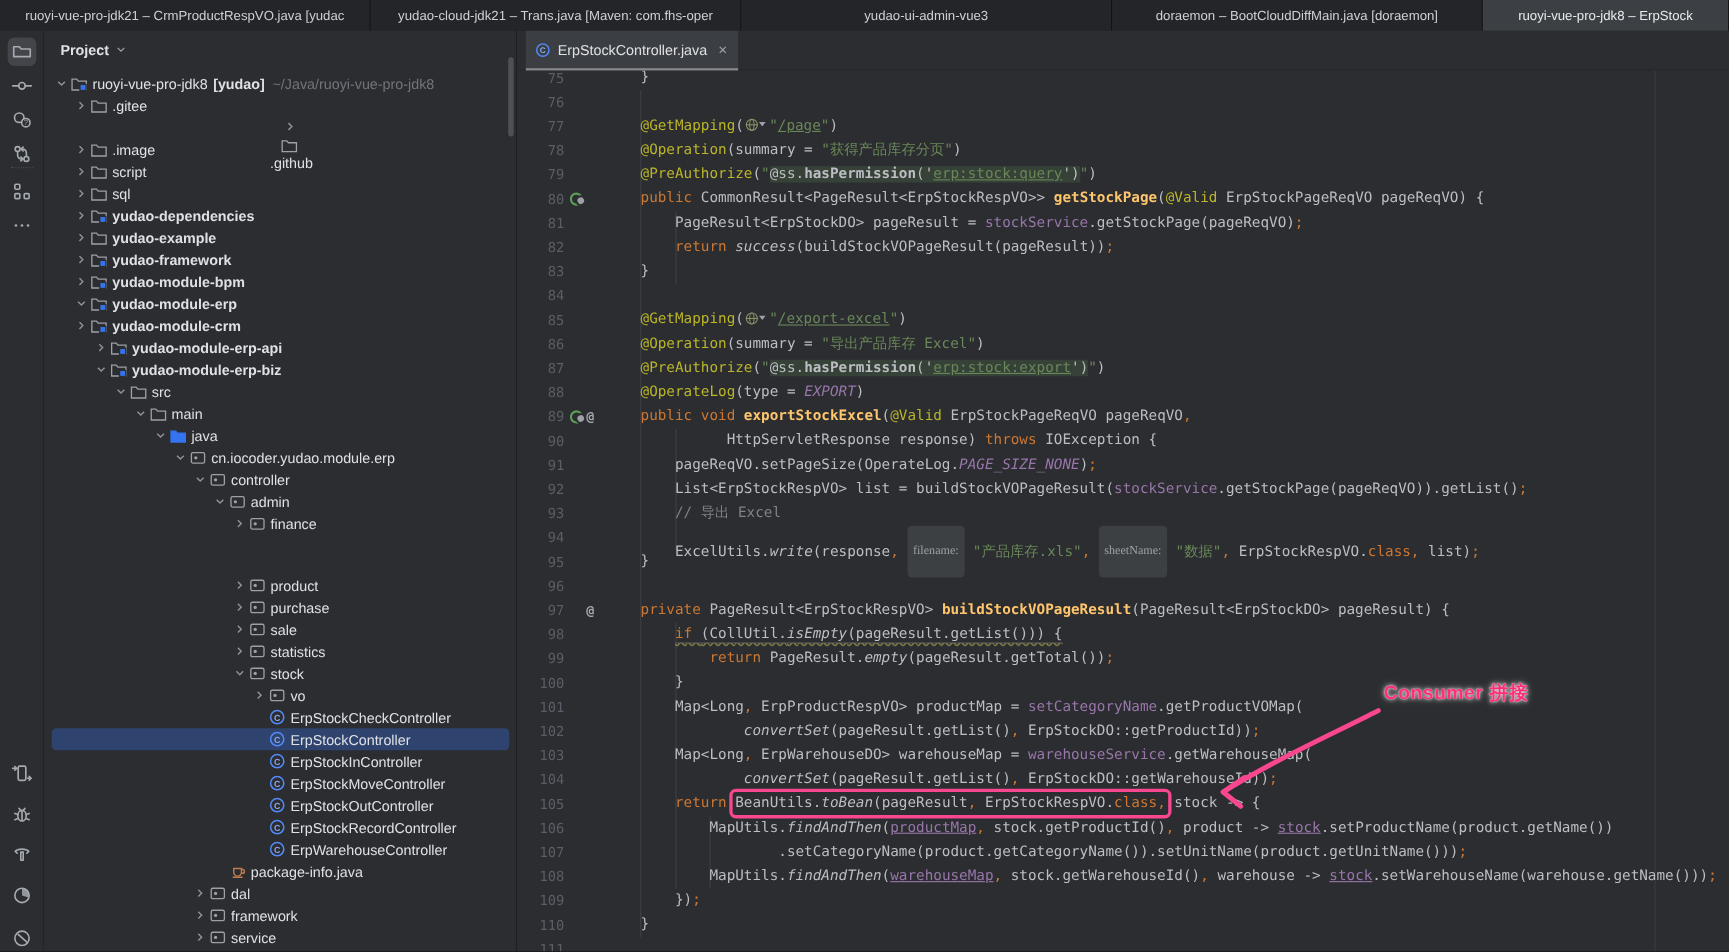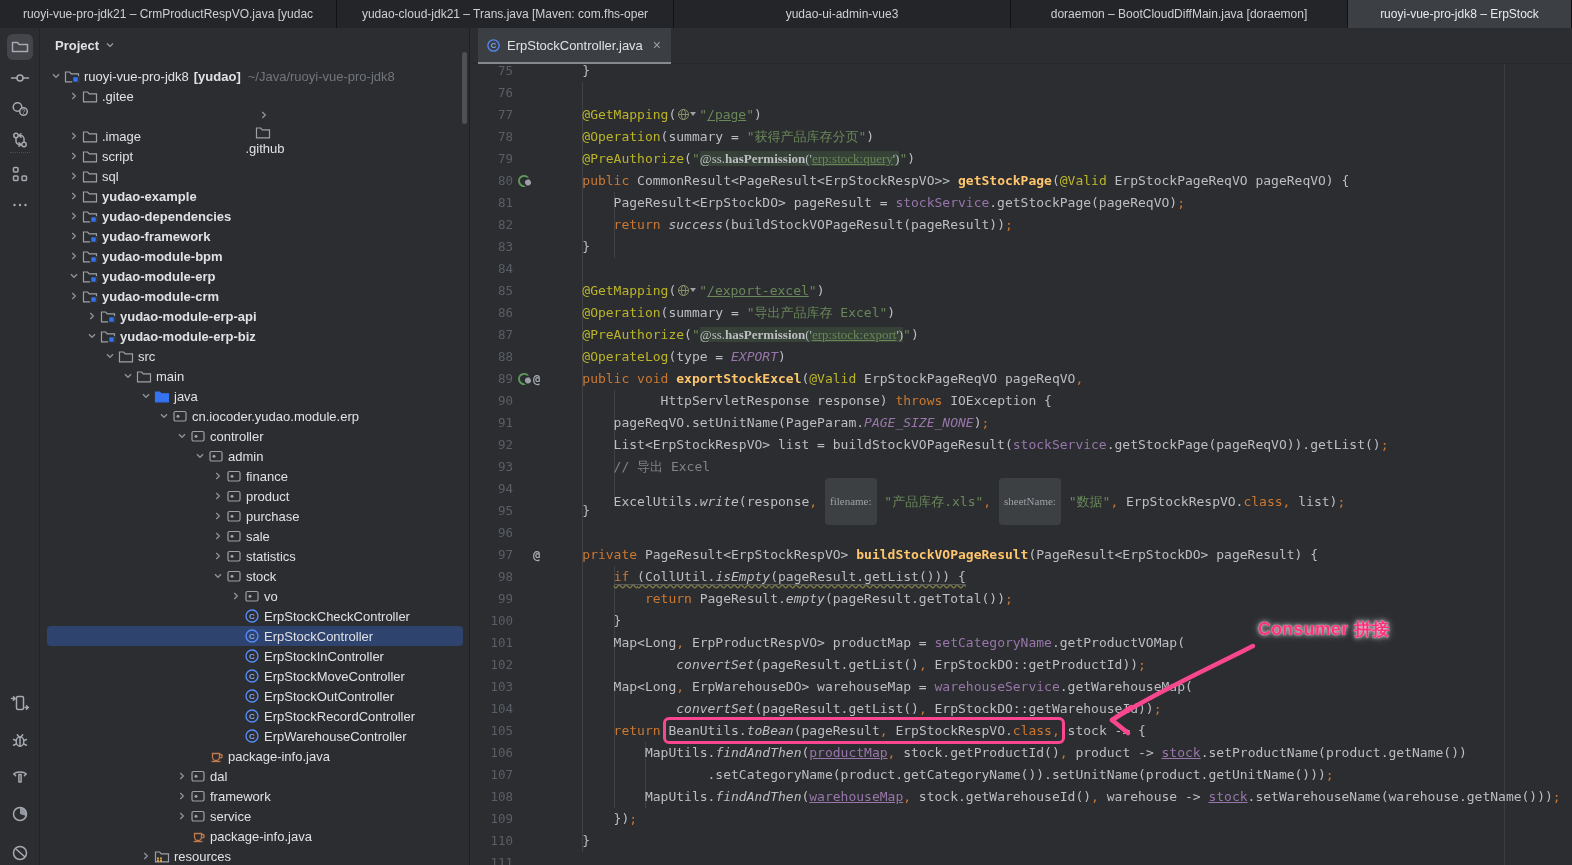--- a/index.html
+++ b/index.html
@@ -59,21 +59,21 @@
        vertical-align:top;}
   .ct{white-space:pre;}
   .d{color:#BCBEC4}.k{color:#CC7832}.a{color:#BBB529}.s{color:#6A8759}.c{color:#7F8287}
   .su{color:#6A8759;text-decoration:underline;}
   .f{color:#9876AA}.fu{color:#9876AA;text-decoration:underline;}
   .ci{color:#9876AA;font-style:italic;}
   .m{color:#FFC66D;font-weight:600;}
   .it{color:#BCBEC4;font-style:italic;}
   .p{color:#CC7832}
   .b{font-weight:700;}
-  .hl{background:rgba(98,150,85,.20);font-family:Liberation Serif, serif;}
+  .hl{background:rgba(98,150,85,.20);}
   .w{text-decoration:underline wavy #7E7A45;text-underline-offset:3px;border-bottom:1px solid #55585C;}
   .chip{display:inline-block;background:#3D4043;color:#9CA0A7;border-radius:4px;padding:16px 5px;
         font-family:Liberation Serif, serif;font-size:11px;line-height:15px;vertical-align:1px;}
   .globe{display:inline-block;width:11px;height:11px;border:1px solid #8A9166;border-radius:50%;
          position:relative;vertical-align:-1px;margin:0 1px 0 2px;}
   .globe::before{content:"";position:absolute;left:-1px;right:-1px;top:4px;border-top:1px solid #8A9166;}
   .globe::after{content:"";position:absolute;left:2px;right:2px;top:-1px;bottom:-1px;
                 border:1px solid #8A9166;border-radius:50%;}
   .gv{display:inline-block;width:0;height:0;border-left:3px solid transparent;
       border-right:3px solid transparent;border-top:4px solid #9DA0A6;margin:0 3px 1px 0;vertical-align:2px;}
@@ -274,120 +274,120 @@
         </div>
         <div class="trow" style="padding-left: 18px;">
           <span class="tchev">
             <svg width="14" height="14" viewBox="0 0 16 16">
               <polyline points="6,4.5 9.5,8 6,11.5" stroke="#8E939B" stroke-width="1.5" fill="none"></polyline>
             </svg>
           </span>
           <span class="tico">
             <svg width="16" height="16" viewBox="0 0 16 16">
               <path d="M1.5 4h4.2l1.5 1.8H14.5v8H1.5z" stroke="#9DA0A6" fill="none" stroke-width="1.2"></path>
+              <rect x="8.7" y="8.7" width="5.6" height="5.6" fill="#3574F0" stroke="#2B2D30" stroke-width="1.2"></rect>
+            </svg>
+          </span>
+          <span class="tlbl bold">yudao-dependencies</span>
+        </div>
+        <div class="trow" style="padding-left: 18px;">
+          <span class="tchev">
+            <svg width="14" height="14" viewBox="0 0 16 16">
+              <polyline points="6,4.5 9.5,8 6,11.5" stroke="#8E939B" stroke-width="1.5" fill="none"></polyline>
+            </svg>
+          </span>
+          <span class="tico">
+            <svg width="16" height="16" viewBox="0 0 16 16">
+              <path d="M1.5 4h4.2l1.5 1.8H14.5v8H1.5z" stroke="#9DA0A6" fill="none" stroke-width="1.2"></path>
             </svg>
           </span>
           <span class="tlbl bold">yudao-example</span>
         </div>
         <div class="trow" style="padding-left: 18px;">
           <span class="tchev">
             <svg width="14" height="14" viewBox="0 0 16 16">
               <polyline points="6,4.5 9.5,8 6,11.5" stroke="#8E939B" stroke-width="1.5" fill="none"></polyline>
             </svg>
           </span>
           <span class="tico">
             <svg width="16" height="16" viewBox="0 0 16 16">
               <path d="M1.5 4h4.2l1.5 1.8H14.5v8H1.5z" stroke="#9DA0A6" fill="none" stroke-width="1.2"></path>
               <rect x="8.7" y="8.7" width="5.6" height="5.6" fill="#3574F0" stroke="#2B2D30" stroke-width="1.2"></rect>
             </svg>
           </span>
-          <span class="tlbl bold">yudao-dependencies</span>
+          <span class="tlbl bold">yudao-framework</span>
         </div>
         <div class="trow" style="padding-left: 18px;">
           <span class="tchev">
             <svg width="14" height="14" viewBox="0 0 16 16">
               <polyline points="6,4.5 9.5,8 6,11.5" stroke="#8E939B" stroke-width="1.5" fill="none"></polyline>
             </svg>
           </span>
           <span class="tico">
             <svg width="16" height="16" viewBox="0 0 16 16">
               <path d="M1.5 4h4.2l1.5 1.8H14.5v8H1.5z" stroke="#9DA0A6" fill="none" stroke-width="1.2"></path>
               <rect x="8.7" y="8.7" width="5.6" height="5.6" fill="#3574F0" stroke="#2B2D30" stroke-width="1.2"></rect>
             </svg>
           </span>
-          <span class="tlbl bold">yudao-framework</span>
-        </div>
-        <div class="trow" style="padding-left: 18px;">
-          <span class="tchev">
-            <svg width="14" height="14" viewBox="0 0 16 16">
-              <polyline points="6,4.5 9.5,8 6,11.5" stroke="#8E939B" stroke-width="1.5" fill="none"></polyline>
+          <span class="tlbl bold">yudao-module-bpm</span>
+        </div>
+        <div class="trow" style="padding-left: 18px;">
+          <span class="tchev">
+            <svg width="14" height="14" viewBox="0 0 16 16">
+              <polyline points="4.5,6 8,9.5 11.5,6" stroke="#8E939B" stroke-width="1.5" fill="none"></polyline>
             </svg>
           </span>
           <span class="tico">
             <svg width="16" height="16" viewBox="0 0 16 16">
               <path d="M1.5 4h4.2l1.5 1.8H14.5v8H1.5z" stroke="#9DA0A6" fill="none" stroke-width="1.2"></path>
               <rect x="8.7" y="8.7" width="5.6" height="5.6" fill="#3574F0" stroke="#2B2D30" stroke-width="1.2"></rect>
             </svg>
           </span>
-          <span class="tlbl bold">yudao-module-bpm</span>
-        </div>
-        <div class="trow" style="padding-left: 18px;">
-          <span class="tchev">
-            <svg width="14" height="14" viewBox="0 0 16 16">
-              <polyline points="4.5,6 8,9.5 11.5,6" stroke="#8E939B" stroke-width="1.5" fill="none"></polyline>
+          <span class="tlbl bold">yudao-module-erp</span>
+        </div>
+        <div class="trow" style="padding-left: 18px;">
+          <span class="tchev">
+            <svg width="14" height="14" viewBox="0 0 16 16">
+              <polyline points="6,4.5 9.5,8 6,11.5" stroke="#8E939B" stroke-width="1.5" fill="none"></polyline>
             </svg>
           </span>
           <span class="tico">
             <svg width="16" height="16" viewBox="0 0 16 16">
               <path d="M1.5 4h4.2l1.5 1.8H14.5v8H1.5z" stroke="#9DA0A6" fill="none" stroke-width="1.2"></path>
               <rect x="8.7" y="8.7" width="5.6" height="5.6" fill="#3574F0" stroke="#2B2D30" stroke-width="1.2"></rect>
             </svg>
           </span>
-          <span class="tlbl bold">yudao-module-erp</span>
-        </div>
-        <div class="trow" style="padding-left: 18px;">
+          <span class="tlbl bold">yudao-module-crm</span>
+        </div>
+        <div class="trow" style="padding-left: 36px;">
           <span class="tchev">
             <svg width="14" height="14" viewBox="0 0 16 16">
               <polyline points="6,4.5 9.5,8 6,11.5" stroke="#8E939B" stroke-width="1.5" fill="none"></polyline>
             </svg>
           </span>
           <span class="tico">
             <svg width="16" height="16" viewBox="0 0 16 16">
               <path d="M1.5 4h4.2l1.5 1.8H14.5v8H1.5z" stroke="#9DA0A6" fill="none" stroke-width="1.2"></path>
               <rect x="8.7" y="8.7" width="5.6" height="5.6" fill="#3574F0" stroke="#2B2D30" stroke-width="1.2"></rect>
             </svg>
           </span>
-          <span class="tlbl bold">yudao-module-crm</span>
+          <span class="tlbl bold">yudao-module-erp-api</span>
         </div>
         <div class="trow" style="padding-left: 36px;">
           <span class="tchev">
             <svg width="14" height="14" viewBox="0 0 16 16">
-              <polyline points="6,4.5 9.5,8 6,11.5" stroke="#8E939B" stroke-width="1.5" fill="none"></polyline>
+              <polyline points="4.5,6 8,9.5 11.5,6" stroke="#8E939B" stroke-width="1.5" fill="none"></polyline>
             </svg>
           </span>
           <span class="tico">
             <svg width="16" height="16" viewBox="0 0 16 16">
               <path d="M1.5 4h4.2l1.5 1.8H14.5v8H1.5z" stroke="#9DA0A6" fill="none" stroke-width="1.2"></path>
               <rect x="8.7" y="8.7" width="5.6" height="5.6" fill="#3574F0" stroke="#2B2D30" stroke-width="1.2"></rect>
             </svg>
           </span>
-          <span class="tlbl bold">yudao-module-erp-api</span>
-        </div>
-        <div class="trow" style="padding-left: 36px;">
-          <span class="tchev">
-            <svg width="14" height="14" viewBox="0 0 16 16">
-              <polyline points="4.5,6 8,9.5 11.5,6" stroke="#8E939B" stroke-width="1.5" fill="none"></polyline>
-            </svg>
-          </span>
-          <span class="tico">
-            <svg width="16" height="16" viewBox="0 0 16 16">
-              <path d="M1.5 4h4.2l1.5 1.8H14.5v8H1.5z" stroke="#9DA0A6" fill="none" stroke-width="1.2"></path>
-              <rect x="8.7" y="8.7" width="5.6" height="5.6" fill="#3574F0" stroke="#2B2D30" stroke-width="1.2"></rect>
-            </svg>
-          </span>
           <span class="tlbl bold">yudao-module-erp-biz</span>
         </div>
         <div class="trow" style="padding-left: 54px;">
           <span class="tchev">
             <svg width="14" height="14" viewBox="0 0 16 16">
               <polyline points="4.5,6 8,9.5 11.5,6" stroke="#8E939B" stroke-width="1.5" fill="none"></polyline>
             </svg>
           </span>
           <span class="tico">
             <svg width="16" height="16" viewBox="0 0 16 16">
@@ -471,21 +471,21 @@
             </svg>
           </span>
           <span class="tico">
             <svg width="16" height="16" viewBox="0 0 16 16">
               <rect x="2" y="3.5" width="12" height="9.5" rx="1.5" stroke="#9DA0A6" fill="none" stroke-width="1.2"></rect>
               <circle cx="6" cy="8.2" r="1.5" fill="#9DA0A6"></circle>
             </svg>
           </span>
           <span class="tlbl">finance</span>
         </div>
-        <div class="trow" style="padding-left: 162px;">
+        <div class="trow" style="padding-left: 162px; margin-top: 36px;">
           <span class="tchev">
             <svg width="14" height="14" viewBox="0 0 16 16">
               <polyline points="6,4.5 9.5,8 6,11.5" stroke="#8E939B" stroke-width="1.5" fill="none"></polyline>
             </svg>
           </span>
           <span class="tico">
             <svg width="16" height="16" viewBox="0 0 16 16">
               <rect x="2" y="3.5" width="12" height="9.5" rx="1.5" stroke="#9DA0A6" fill="none" stroke-width="1.2"></rect>
               <circle cx="6" cy="8.2" r="1.5" fill="#9DA0A6"></circle>
             </svg>
@@ -745,21 +745,21 @@
           <div class="cl"><span class="lnum">81</span><span class="gic"></span><span class="ct"><span class="d">        PageResult&lt;ErpStockDO&gt; pageResult = </span><span class="f">stockService</span><span class="d">.getStockPage(pageReqVO)</span><span class="p">;</span></span></div>
           <div class="cl"><span class="lnum">82</span><span class="gic"></span><span class="ct"><span class="k">        return </span><span class="it">success</span><span class="d">(buildStockVOPageResult(pageResult))</span><span class="p">;</span></span></div>
           <div class="cl"><span class="lnum">83</span><span class="gic"></span><span class="ct"><span class="d">    }</span></span></div>
           <div class="cl"><span class="lnum">84</span><span class="gic"></span><span class="ct"></span></div>
           <div class="cl"><span class="lnum">85</span><span class="gic"></span><span class="ct"><span class="a">    @GetMapping</span><span class="d">(</span><span class="globe"></span><span class="gv"></span><span class="s">"</span><span class="su">/export-excel</span><span class="s">"</span><span class="d">)</span></span></div>
           <div class="cl"><span class="lnum">86</span><span class="gic"></span><span class="ct"><span class="a">    @Operation</span><span class="d">(summary = </span><span class="s">"导出产品库存 Excel"</span><span class="d">)</span></span></div>
           <div class="cl"><span class="lnum">87</span><span class="gic"></span><span class="ct"><span class="a">    @PreAuthorize</span><span class="d">(</span><span class="s">"</span><span class="d hl">@ss.</span><span class="d hl b">hasPermission</span><span class="d hl">('</span><span class="su hl">erp:stock:export</span><span class="d hl">')</span><span class="s">"</span><span class="d">)</span></span></div>
           <div class="cl"><span class="lnum">88</span><span class="gic"></span><span class="ct"><span class="a">    @OperateLog</span><span class="d">(type = </span><span class="ci">EXPORT</span><span class="d">)</span></span></div>
           <div class="cl"><span class="lnum">89</span><span class="gic"><span class="gi-api"></span><span class="gi-at">@</span></span><span class="ct"><span class="k">    public void </span><span class="m">exportStockExcel</span><span class="d">(</span><span class="a">@Valid</span><span class="d"> ErpStockPageReqVO pageReqVO</span><span class="p">,</span></span></div>
           <div class="cl"><span class="lnum">90</span><span class="gic"></span><span class="ct"><span class="d">              HttpServletResponse response) </span><span class="k">throws</span><span class="d"> IOException {</span></span></div>
-          <div class="cl"><span class="lnum">91</span><span class="gic"></span><span class="ct"><span class="d">        pageReqVO.setUnitName(PageParam.</span><span class="ci">PAGE_SIZE_NONE</span><span class="d">)</span><span class="p">;</span></span></div>
+          <div class="cl"><span class="lnum">91</span><span class="gic"></span><span class="ct"><span class="d">        pageReqVO.setPageSize(OperateLog.</span><span class="ci">PAGE_SIZE_NONE</span><span class="d">)</span><span class="p">;</span></span></div>
           <div class="cl"><span class="lnum">92</span><span class="gic"></span><span class="ct"><span class="d">        List&lt;ErpStockRespVO&gt; list = buildStockVOPageResult(</span><span class="f">stockService</span><span class="d">.getStockPage(pageReqVO)).getList()</span><span class="p">;</span></span></div>
           <div class="cl"><span class="lnum">93</span><span class="gic"></span><span class="ct"><span class="c">        // 导出 Excel</span></span></div>
           <div class="cl"><span class="lnum">94</span><span class="gic"></span><span class="ct"><span class="d">        ExcelUtils.</span><span class="it">write</span><span class="d">(response</span><span class="p">,</span><span class="d"> </span><span class="chip">filename:</span><span class="s"> "产品库存.xls"</span><span class="p">,</span><span class="d"> </span><span class="chip">sheetName:</span><span class="s"> "数据"</span><span class="p">,</span><span class="d"> ErpStockRespVO.</span><span class="k">class</span><span class="p">,</span><span class="d"> list)</span><span class="p">;</span></span></div>
           <div class="cl"><span class="lnum">95</span><span class="gic"></span><span class="ct"><span class="d">    }</span></span></div>
           <div class="cl"><span class="lnum">96</span><span class="gic"></span><span class="ct"></span></div>
           <div class="cl"><span class="lnum">97</span><span class="gic"><span class="gi-sp"></span><span class="gi-at">@</span></span><span class="ct"><span class="k">    private </span><span class="d">PageResult&lt;ErpStockRespVO&gt; </span><span class="m">buildStockVOPageResult</span><span class="d">(PageResult&lt;ErpStockDO&gt; pageResult) {</span></span></div>
           <div class="cl"><span class="lnum">98</span><span class="gic"></span><span class="ct"><span class="d">        </span><span class="k w">if </span><span class="d w">(CollUtil.</span><span class="it w">isEmpty</span><span class="d w">(pageResult.getList())) {</span></span></div>
           <div class="cl"><span class="lnum">99</span><span class="gic"></span><span class="ct"><span class="k">            return </span><span class="d">PageResult.</span><span class="it">empty</span><span class="d">(pageResult.getTotal())</span><span class="p">;</span></span></div>
           <div class="cl"><span class="lnum">100</span><span class="gic"></span><span class="ct"><span class="d">        }</span></span></div>
           <div class="cl"><span class="lnum">101</span><span class="gic"></span><span class="ct"><span class="d">        Map&lt;Long</span><span class="p">,</span><span class="d"> ErpProductRespVO&gt; productMap = </span><span class="f">setCategoryName</span><span class="d">.getProductVOMap(</span></span></div>

